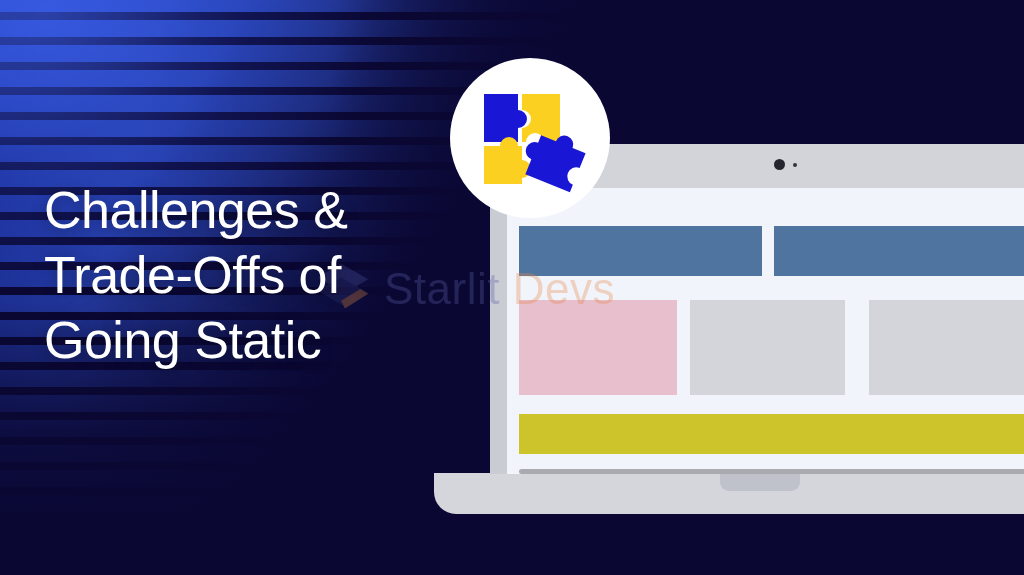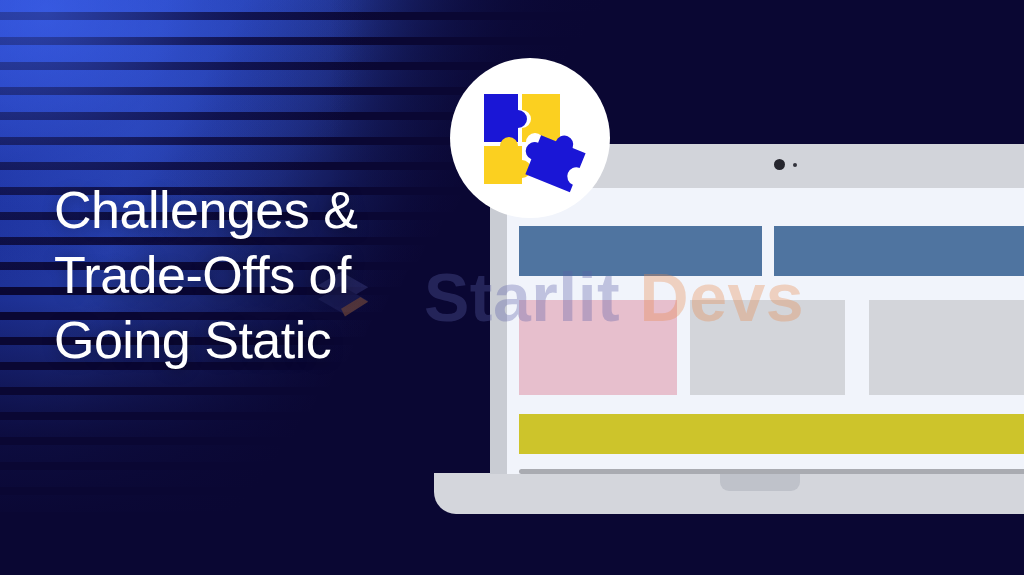--- a/index.html
+++ b/index.html
@@ -61,21 +61,21 @@
     position: absolute;
     left: -120px; top: -140px;
     width: 520px; height: 420px;
     background: radial-gradient(circle at 32% 36%, rgba(70,110,255,0.40) 0%, rgba(40,70,200,0.12) 45%, rgba(10,7,51,0) 72%);
     pointer-events: none;
   }
 
   
   .headline {
     position: absolute;
-    left: 54px;
+    left: 44px;
     top: 178px;
     width: 400px;
     color: #ffffff;
     font-size: 52px;
     font-weight: 300;
     line-height: 1.25;
     letter-spacing: -0.5px;
     white-space: pre-line;
     text-shadow: 0 2px 14px rgba(0,0,0,0.35);
   }
@@ -86,25 +86,24 @@
     left: 312px;
     top: 258px;
     display: flex;
     align-items: center;
     gap: 10px;
     opacity: 0.33;
     pointer-events: none;
   }
   .wm-mark { width: 62px; height: 62px; flex: 0 0 auto; }
   .wm-text {
-    font-size: 68px;
-    font-weight: 700;
+    font-size: 44px;
+    font-weight: 400;
     letter-spacing: 0.5px;
     white-space: nowrap;
-    margin-left: 40px;
   }
   .wm-a { color: #5b5fa8; }
   .wm-b { color: #e8884a; }
 
   
   .laptop { position: absolute; left: 434px; top: 144px; }
   .laptop-base {
     position: absolute;
     left: 0; top: 329px;
     width: 640px; height: 41px;

